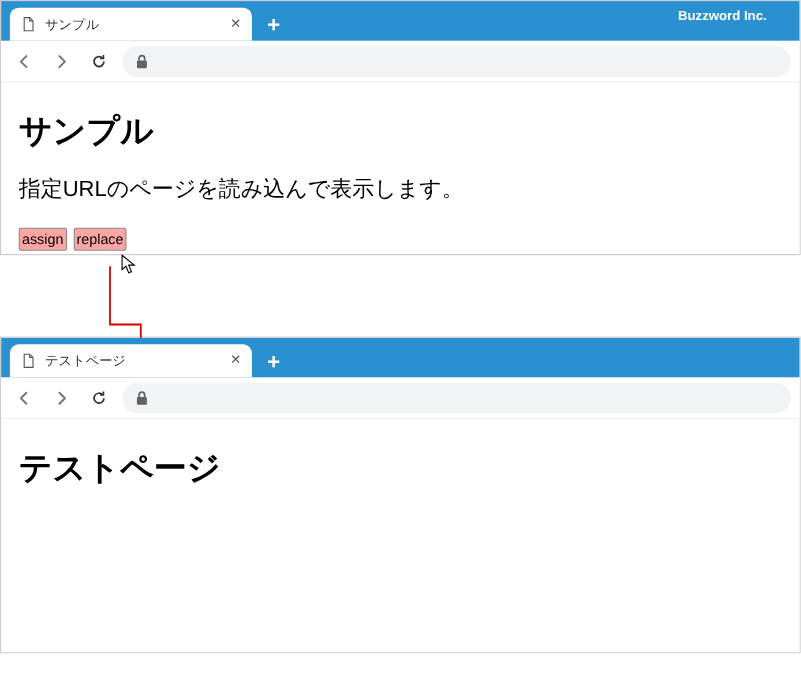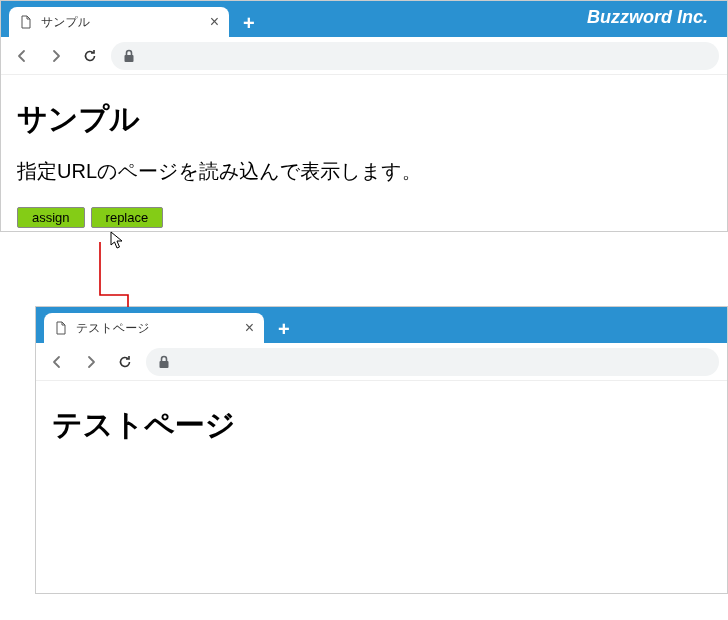--- a/index.html
+++ b/index.html
@@ -54,26 +54,25 @@
   .newtab {
     color: #fff;
     font-size: 20px;
     font-weight: bold;
     padding: 0 14px 4px;
     cursor: pointer;
     line-height: 1;
   }
   .brand {
     position: absolute;
-    right: 19px;
+    right: 30px;
     top: 6px;
     color: #fff;
     font-weight: bold;
-    font-style: italic;
-    font-size: 18px;
+    font-size: 12px;
   }
   .toolbar {
     height: 38px;
     display: flex;
     align-items: center;
     padding: 0 8px;
     gap: 8px;
     background: #fff;
     border-bottom: 1px solid #eee;
   }
@@ -109,41 +108,41 @@
     font-size: 30px;
     margin: 10px 0 18px;
     font-weight: bold;
   }
   .page p {
     font-size: 20px;
     margin: 8px 0 22px;
   }
   .btn {
     font-size: 13px;
-    padding: 2px 14px;
-    background: #84cc16;
+    padding: 2px 2px;
+    background: #fca5a5;
     border: 1px solid #888;
     border-radius: 2px;
     cursor: pointer;
     font-family: inherit;
   }
   .btnrow { display: flex; gap: 6px; }
   #arrow {
     position: absolute;
     left: 80px;
     top: 240px;
     pointer-events: none;
   }
   #cursor {
     position: absolute;
     left: 110px;
     top: 231px;
     pointer-events: none;
   }
-  .window2 { margin-top: 74px; margin-left: 35px; }
+  .window2 { margin-top: 74px; }
 </style>
 </head>
 <body>
 
 <div class="window" style="height:232px;">
   <div class="titlebar">
     <div class="tab">
       <span class="favicon">
         <svg viewBox="0 0 14 14" width="14" height="14">
             <path d="M3 1h5l3 3v9H3z" fill="none" stroke="#555" stroke-width="1"></path>

